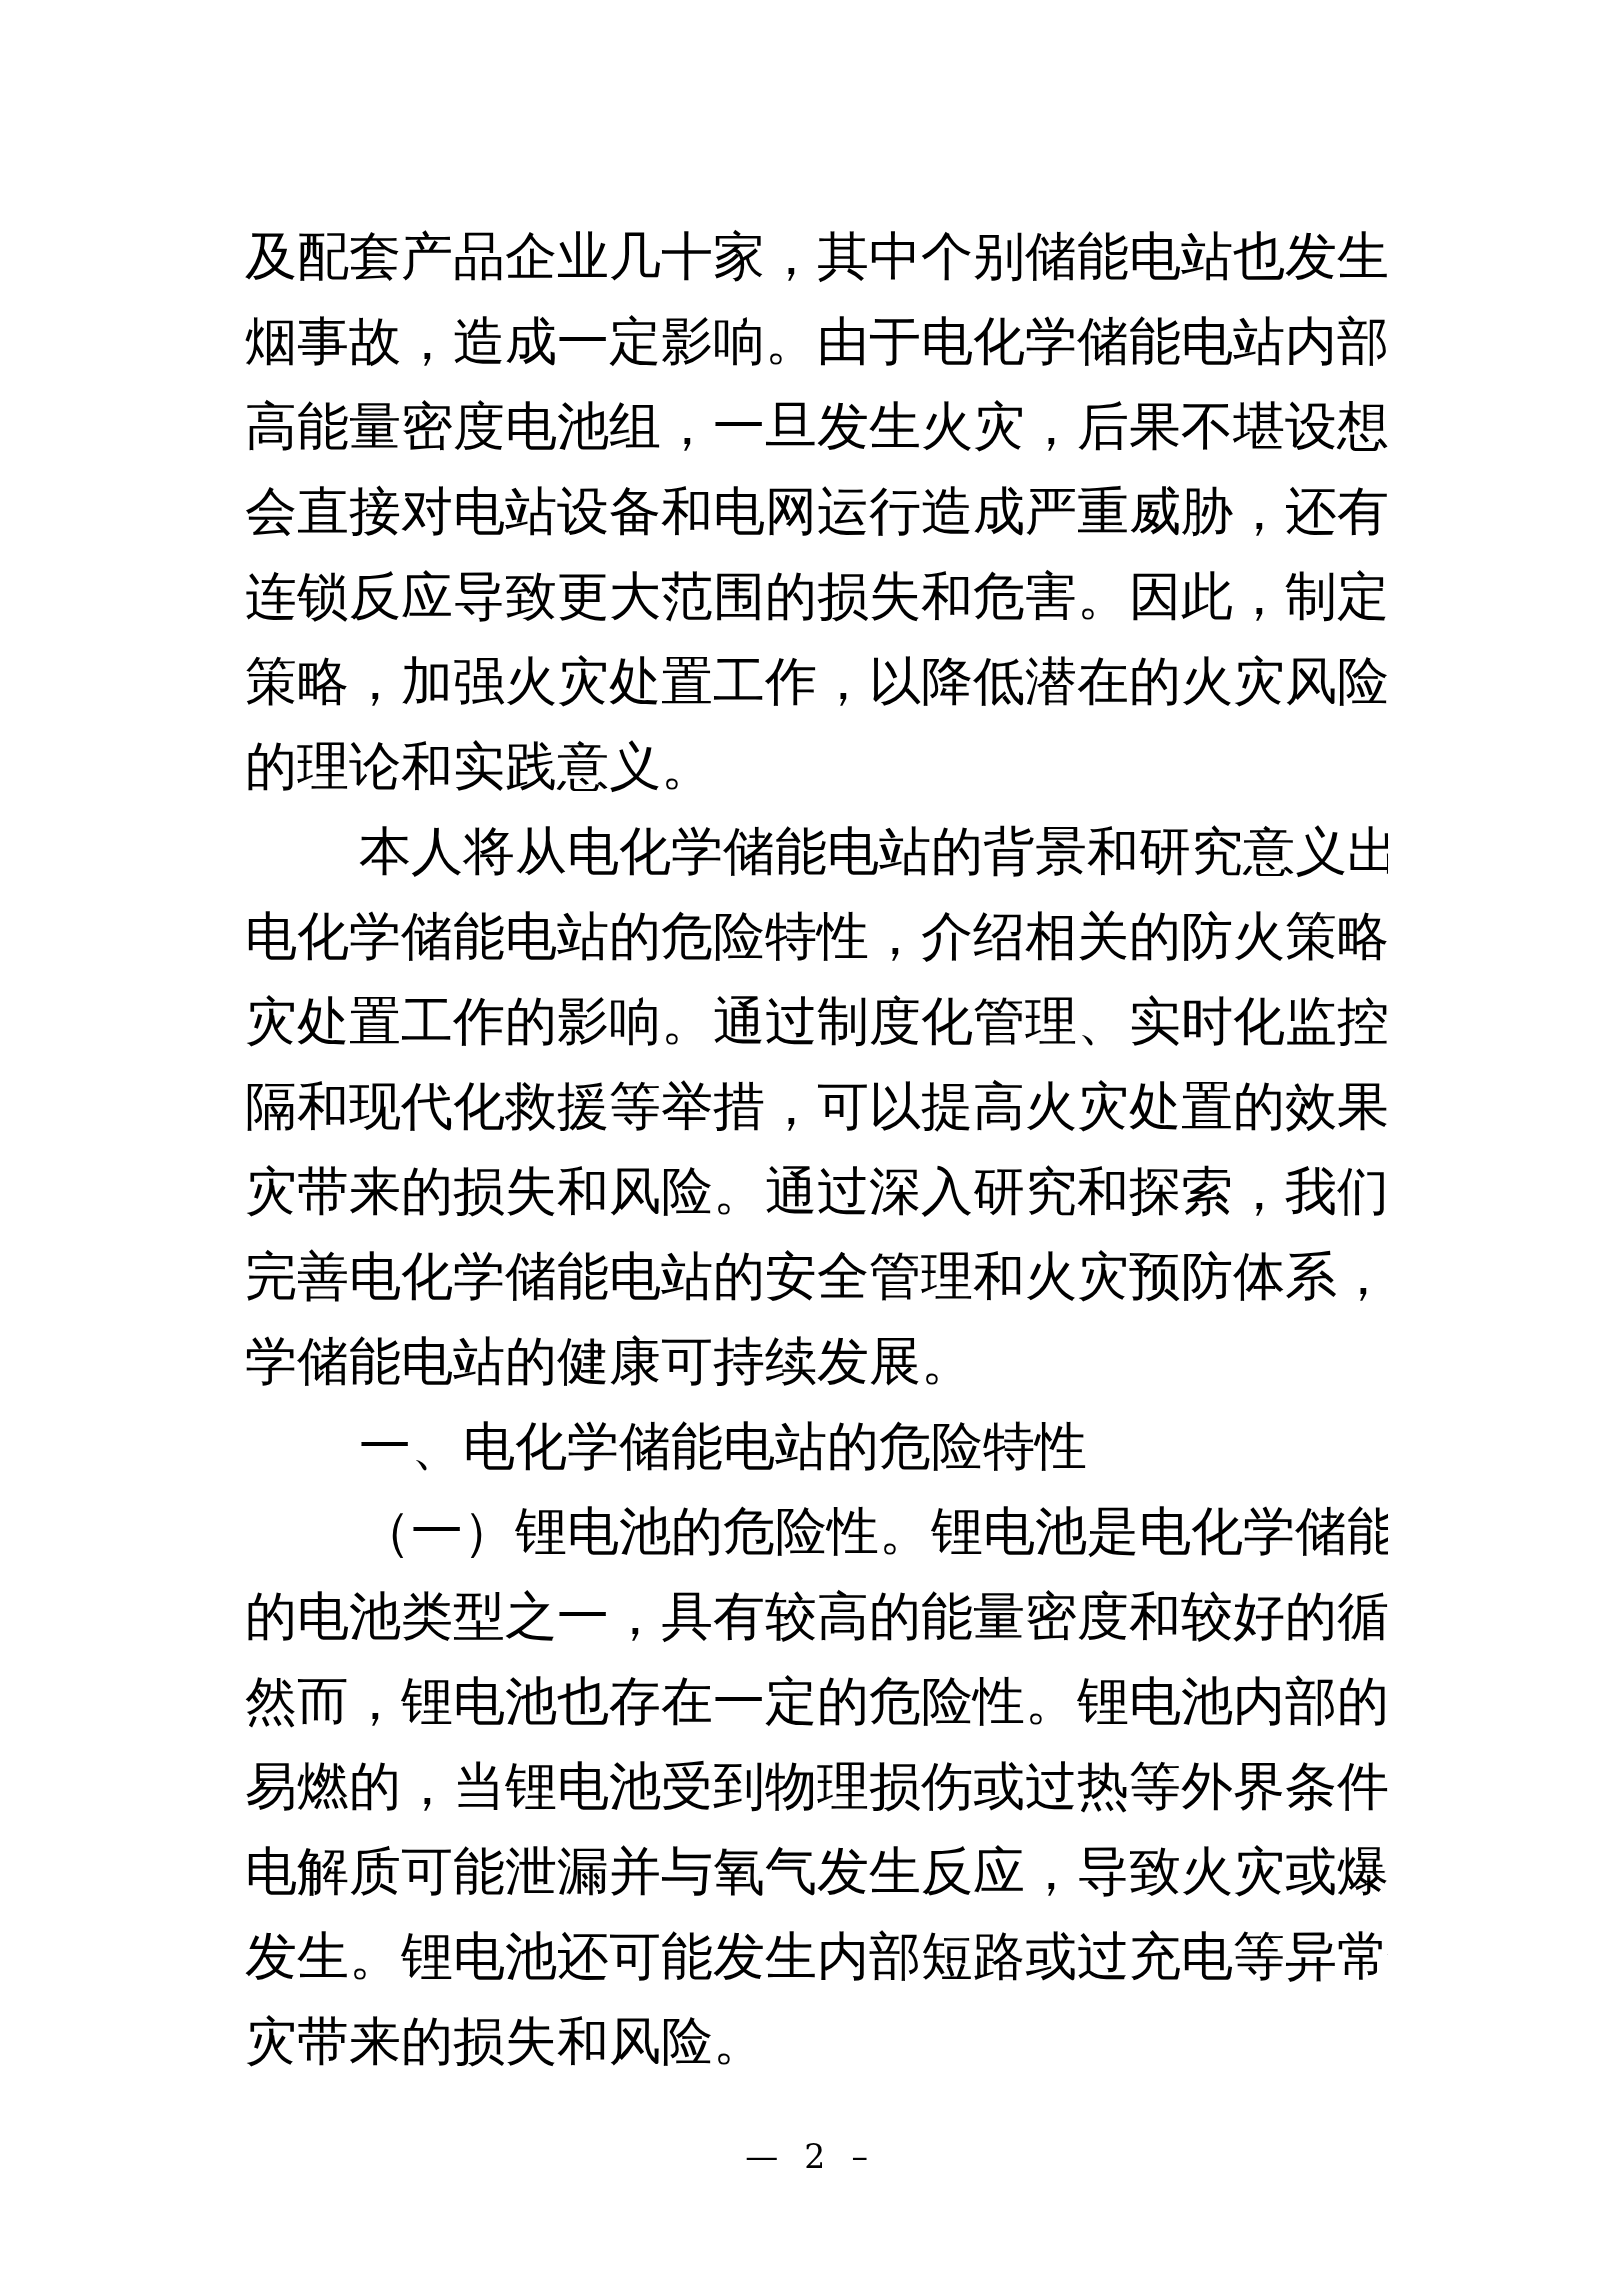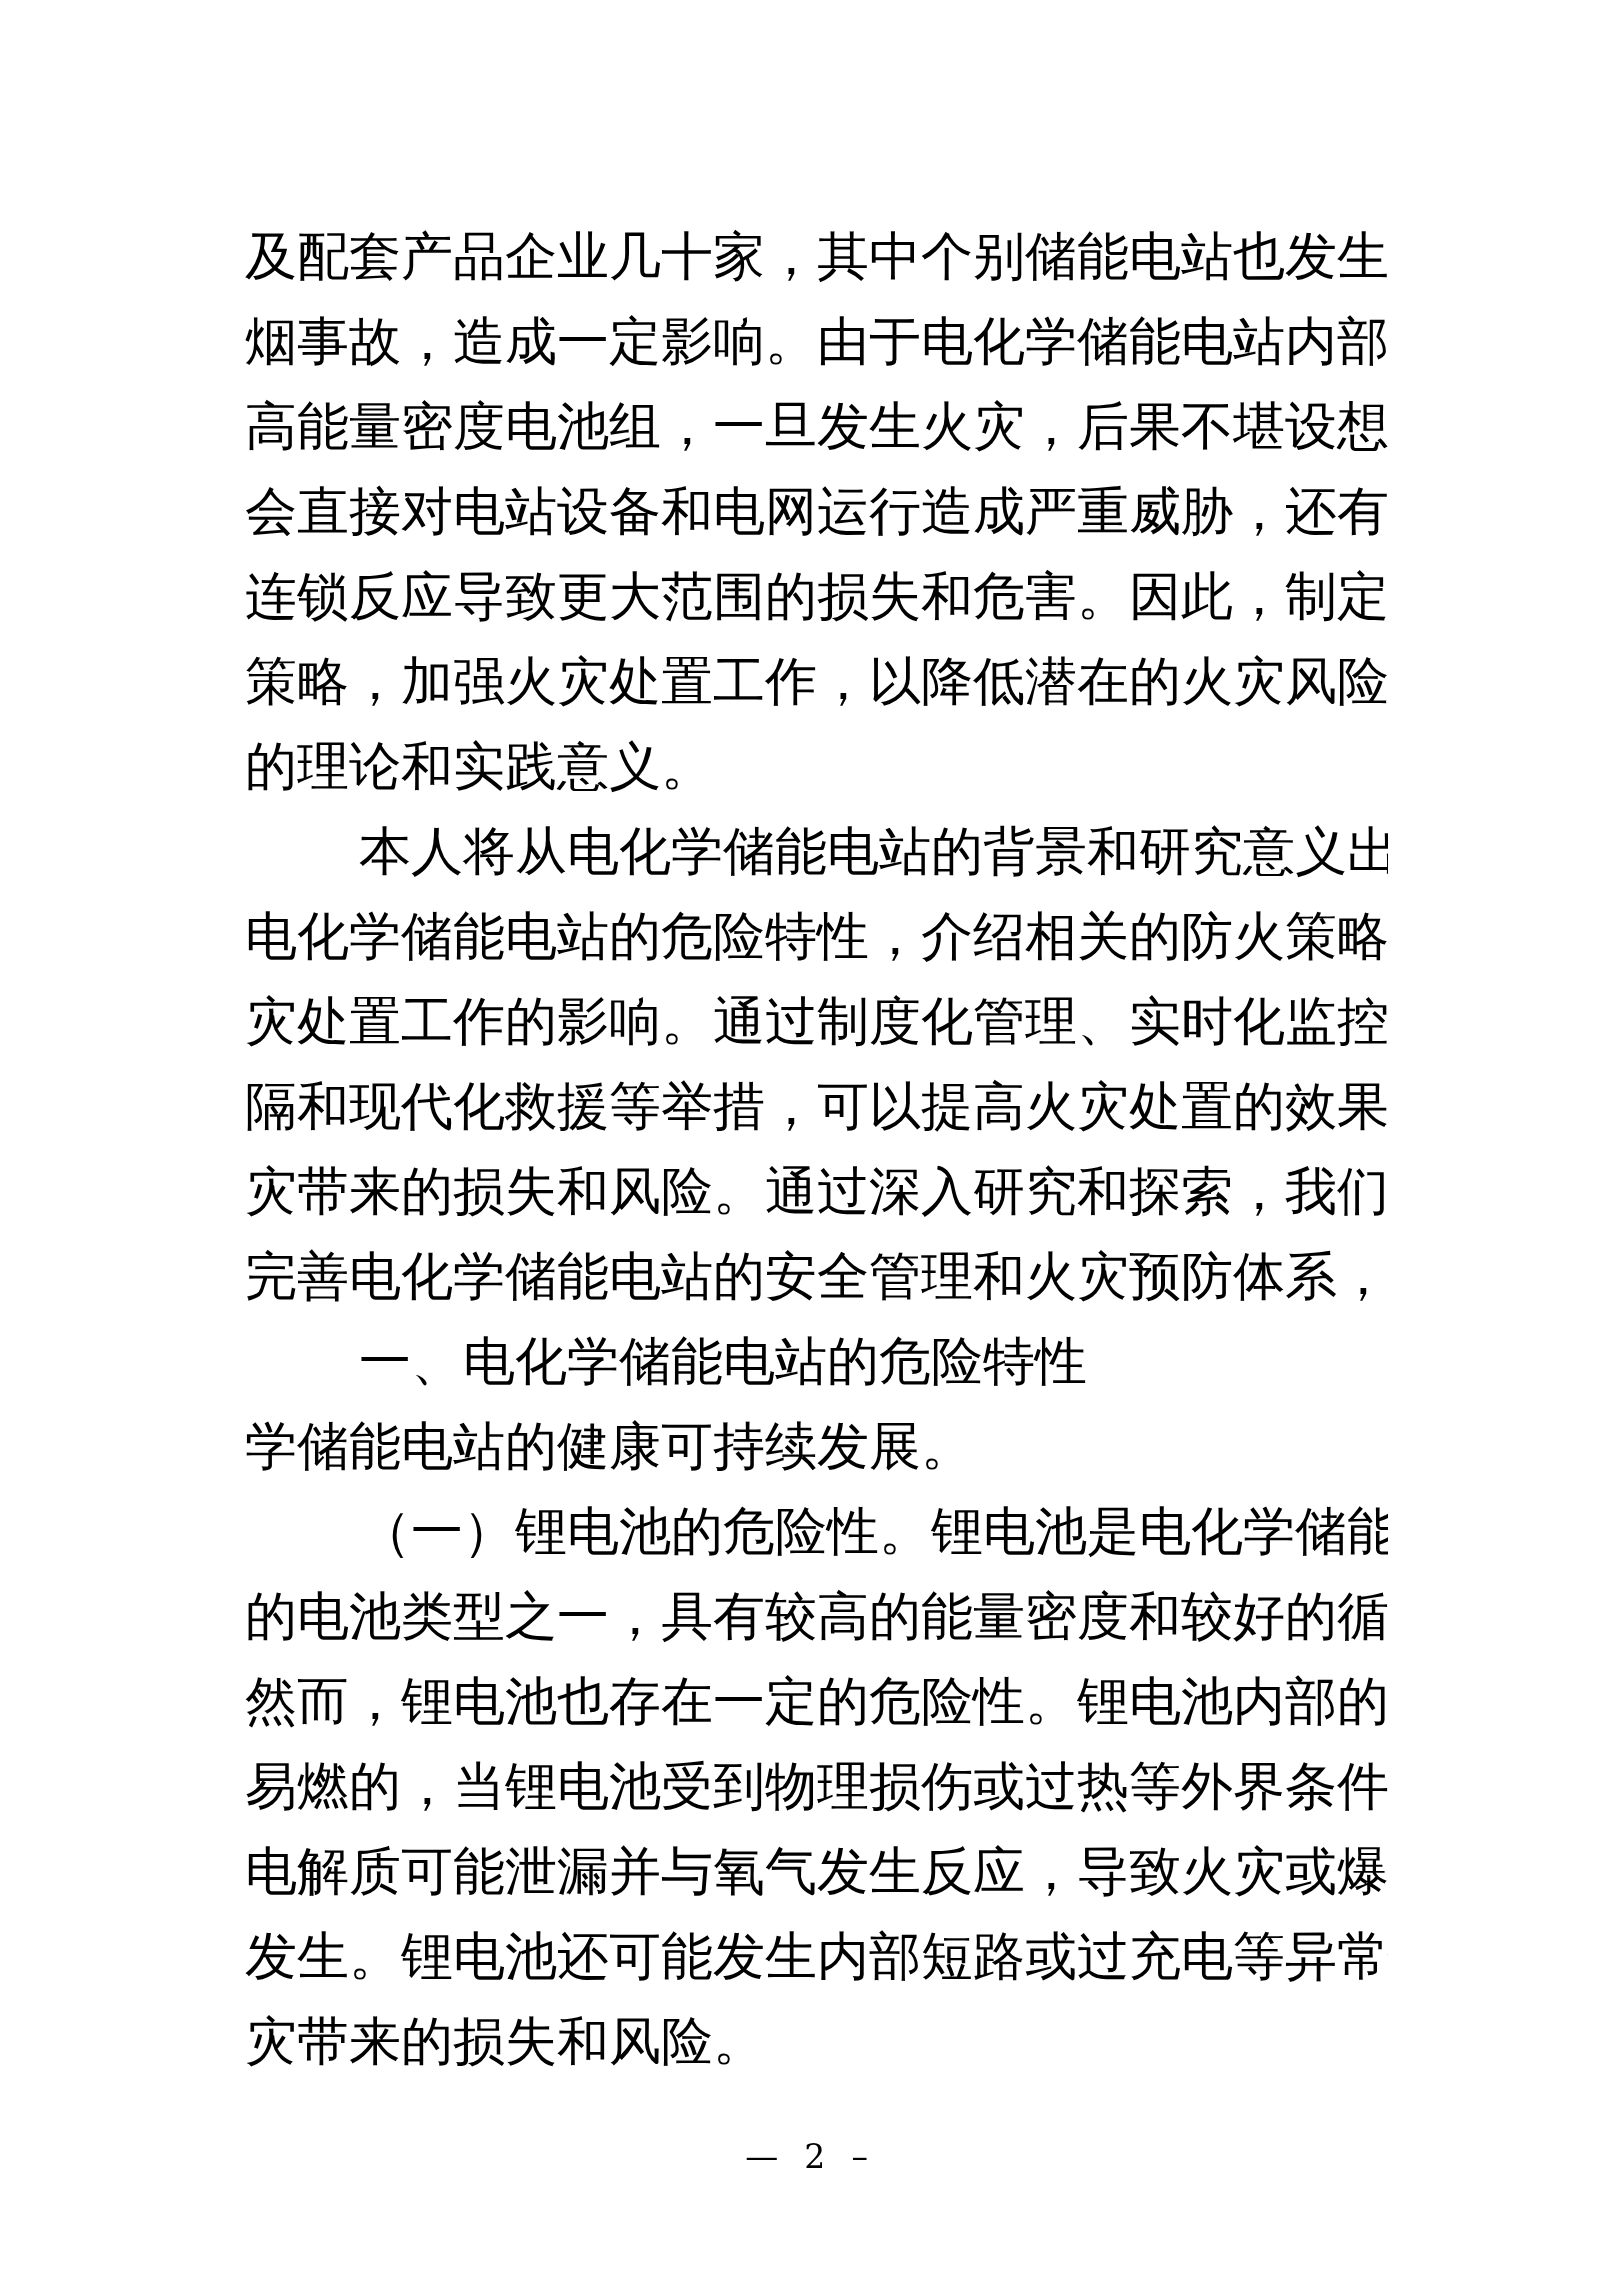--- a/index.html
+++ b/index.html
@@ -39,23 +39,23 @@
     <span class="line">连锁反应导致更大范围的损失和危害。因此，制定科学防火</span>
     <span class="line">策略，加强火灾处置工作，以降低潜在的火灾风险，具有重大</span>
     <span class="line last">的理论和实践意义。</span>
 
     <span class="line indent">本人将从电化学储能电站的背景和研究意义出发，阐述</span>
     <span class="line">电化学储能电站的危险特性，介绍相关的防火策略及其对火</span>
     <span class="line">灾处置工作的影响。通过制度化管理、实时化监控、自动化阻</span>
     <span class="line">隔和现代化救援等举措，可以提高火灾处置的效果，降低火</span>
     <span class="line">灾带来的损失和风险。通过深入研究和探索，我们可以不断</span>
     <span class="line">完善电化学储能电站的安全管理和火灾预防体系，推动电化</span>
+    <span class="line last">学储能电站的健康可持续发展。</span>
+
     <span class="line indent heading">一、电化学储能电站的危险特性</span>
-
-    <span class="line last">学储能电站的健康可持续发展。</span>
 
     <span class="line indent">（一）锂电池的危险性。锂电池是电化学储能电站中常用</span>
     <span class="line">的电池类型之一，具有较高的能量密度和较好的循环寿命。</span>
     <span class="line">然而，锂电池也存在一定的危险性。锂电池内部的电解质是</span>
     <span class="line">易燃的，当锂电池受到物理损伤或过热等外界条件刺激时，</span>
     <span class="line">电解质可能泄漏并与氧气发生反应，导致火灾或爆炸事故的</span>
     <span class="line">发生。锂电池还可能发生内部短路或过充电等异常情况，进</span>
     <span class="line last">灾带来的损失和风险。</span>
   </div>
 

